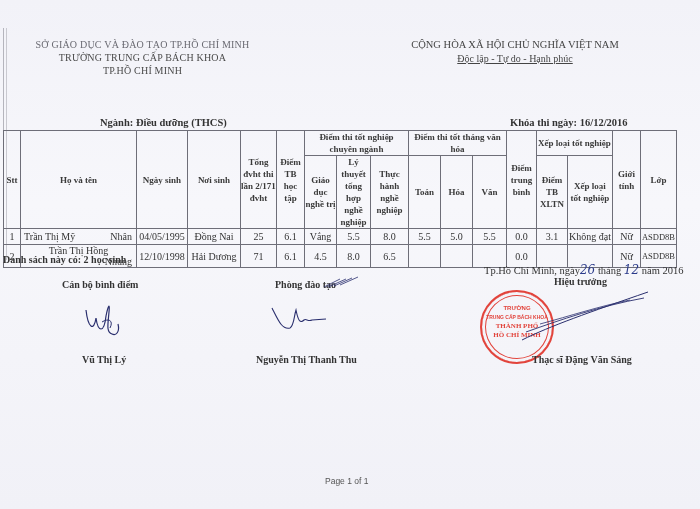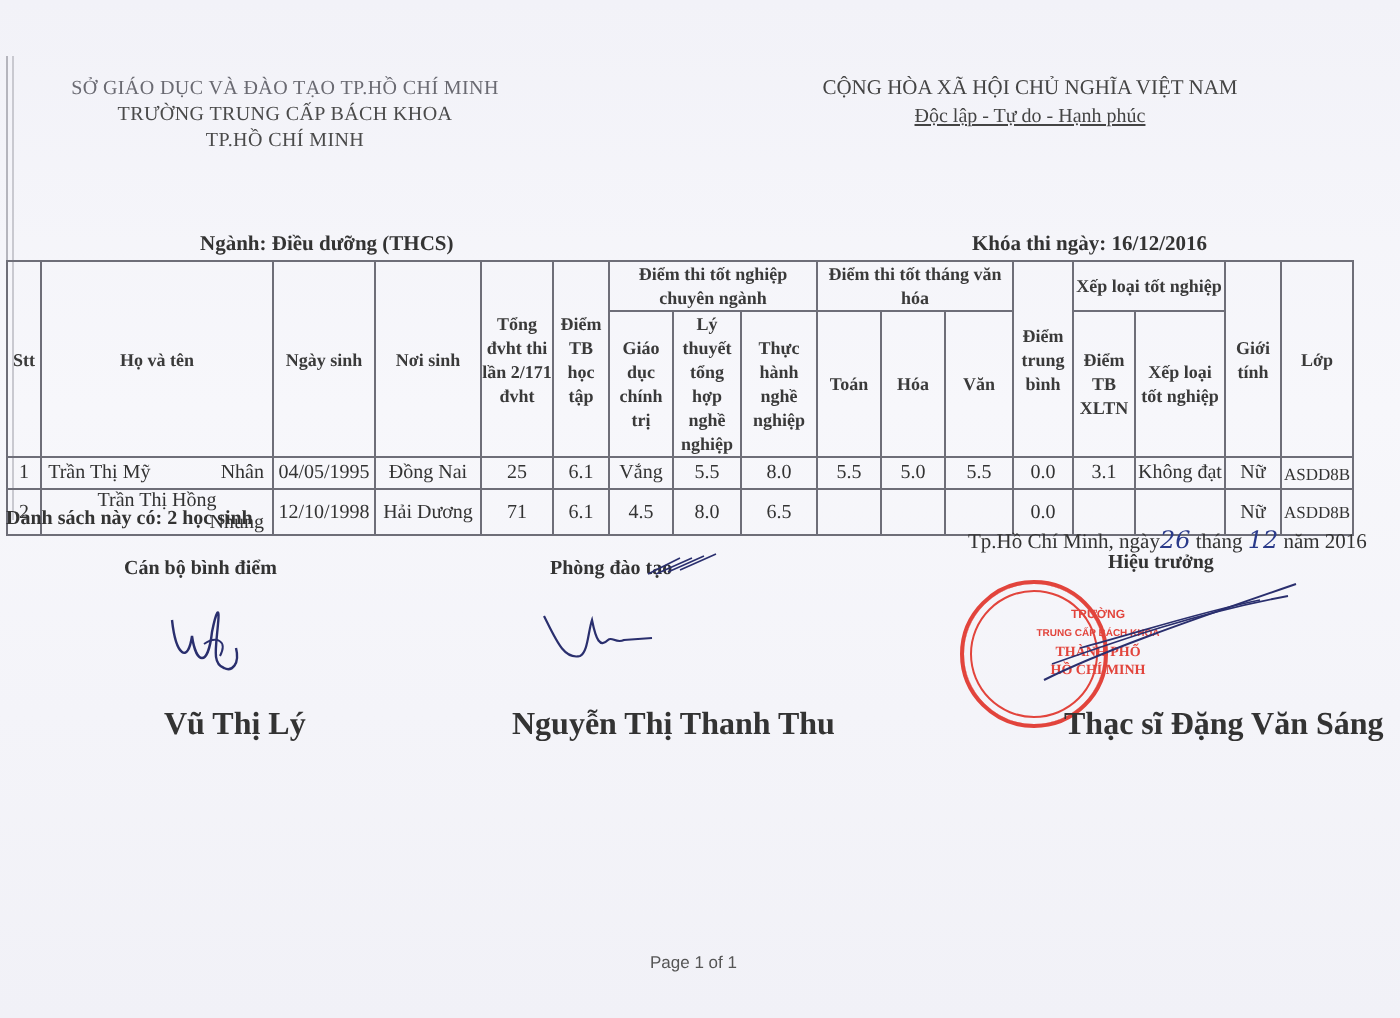--- a/index.html
+++ b/index.html
@@ -16,43 +16,43 @@
   }
   .leftrule { position:absolute; left:3px; top:28px; width:2px; height:232px; border-left:1px solid #b5b5bd; border-right:1px solid #c9c9d0; }
   .abs { position:absolute; white-space:nowrap; }
   .hdr-left { left:10px; top:38px; width:265px; text-align:center; font-size:10px; line-height:13px; color:#555; letter-spacing:0.2px; }
   .hdr-left .l1 { color:#6a6a72; }
   .hdr-left .l2, .hdr-left .l3 { color:#4a4a4a; }
   .hdr-right { left:395px; top:38px; width:240px; text-align:center; font-size:10.5px; line-height:14px; color:#444; }
   .hdr-right .sub { text-decoration:underline; font-size:10px; }
   .title { left:200px; top:80px; width:300px; text-align:center; font-size:12.5px; letter-spacing:0.6px; color:#333; }
   .major { left:100px; top:117px; font-size:10.5px; font-weight:bold; color:#333; }
-  .examdate { left:486px; top:117px; font-size:10.5px; font-weight:bold; color:#333; }
+  .examdate { left:510px; top:117px; font-size:10.5px; font-weight:bold; color:#333; }
 
   table.grid {
     position:absolute; left:3px; top:130px; border-collapse:collapse;
     font-size:9px; color:#333; table-layout:fixed;
   }
   table.grid th, table.grid td { border:1px solid #6e6e78; padding:0; text-align:center; vertical-align:middle; }
   table.grid th { font-weight:bold; line-height:12px; color:#3a3a3a; }
   table.grid td { font-size:10px; height:15px; color:#333; }
   td.name { text-align:left; padding-left:3px; }
   td.name .given { float:right; padding-right:4px;margin-left:32px; }
 
   .count { left:3px; top:254px; font-size:10px; font-weight:bold; color:#333; }
   .sig-title { font-size:10px; font-weight:bold; color:#333; }
-  .sig-name { font-size:16px; font-weight:bold; color:#333; }
+  .sig-name { font-size:10px; font-weight:bold; color:#333; }
   .place-date { left:484px; top:263px; font-size:10.5px; color:#333; }
   .hand { font-family:"DejaVu Serif",serif; font-style:italic; color:#2a3a8a; font-size:12px; }
   .stamp {
     position:absolute; left:480px; top:290px; width:70px; height:70px;
     border:2px solid #e2443c; border-radius:50%;
     box-shadow: inset 0 0 0 3px #f4f4f9, inset 0 0 0 4px #e2443c;
   }
-  .stamp-text { position:absolute; left:0; top:12px; width:70px; text-align:center; color:#e2443c; font-family:"Liberation Sans",sans-serif; font-size:6px; line-height:9px; font-weight:bold;padding-left:32px; }
+  .stamp-text { position:absolute; left:0; top:12px; width:70px; text-align:center; color:#e2443c; font-family:"Liberation Sans",sans-serif; font-size:6px; line-height:9px; font-weight:bold; }
   .stamp-text .big { font-family:"Liberation Serif",serif; font-size:7px; }
   .footer { left:325px; top:476px; font-size:8.5px; color:#555; font-family:"Liberation Sans",sans-serif; }
 </style>
 </head>
 <body>
 
 <div class="page">
   <div class="leftrule"></div>
 
   <div class="abs hdr-right">
@@ -98,21 +98,21 @@
         <th rowspan="2">Tổng đvht thi lần 2/171 đvht</th>
         <th rowspan="2">Điểm TB học tập</th>
         <th colspan="3">Điểm thi tốt nghiệp chuyên ngành</th>
         <th colspan="3">Điểm thi tốt tháng văn hóa</th>
         <th rowspan="2">Điểm trung bình</th>
         <th colspan="2">Xếp loại tốt nghiệp</th>
         <th rowspan="2">Giới tính</th>
         <th rowspan="2">Lớp</th>
       </tr>
       <tr style="height:62px">
-        <th>Giáo dục chính trị</th>
+        <th>Giáo dục nghề trị</th>
         <th>Lý thuyết tổng hợp nghề nghiệp</th>
         <th>Thực hành nghề nghiệp</th>
         <th>Toán</th>
         <th>Hóa</th>
         <th>Văn</th>
         <th>Điểm TB XLTN</th>
         <th>Xếp loại tốt nghiệp</th>
       </tr>
     </thead>
     <tbody>

